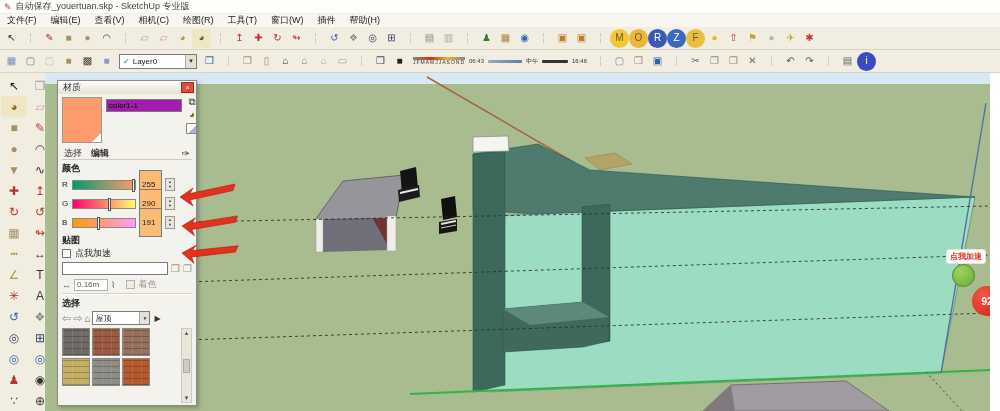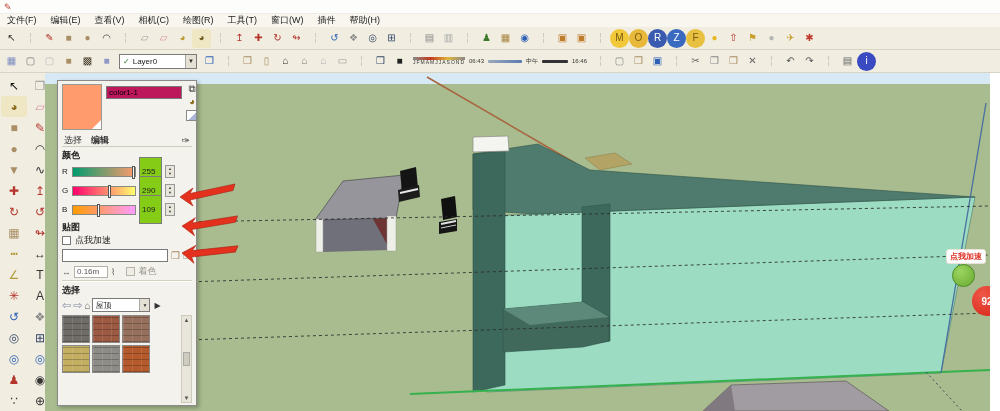--- a/index.html
+++ b/index.html
@@ -33,39 +33,39 @@
   .mascot{position:absolute;left:907px;top:191px;width:23px;height:23px;border-radius:50%;background:radial-gradient(circle at 35% 30%,#9ad45e,#6aab35);border:1px solid #4e8a22;z-index:6}
   .count-badge{position:absolute;left:927px;top:213px;width:30px;height:30px;border-radius:50%;background:radial-gradient(circle at 35% 30%,#f05848,#d42214);color:#fff;font-size:10px;font-weight:bold;display:flex;align-items:center;justify-content:center;z-index:6}
   
   .dialog{position:absolute;left:57px;top:80px;width:140px;height:326px;background:#f4f2ec;border:1px solid #8a8a8a;box-shadow:2px 2px 4px rgba(0,0,0,.25);font-size:9px;display:flex;flex-direction:column;z-index:10}
   .dlg-title{height:13px;background:linear-gradient(#fdfdfb,#e6e3d7);display:flex;align-items:center;padding:0 2px 0 5px;font-size:9px;color:#333;flex:0 0 auto}
   .dlg-close{margin-left:auto;width:13px;height:11px;background:#df4a38;border:1px solid #a82c1c;color:#fff;font-size:8px;line-height:9px;text-align:center}
   .dlg-body{flex:1;padding:3px 4px 2px 4px;display:flex;flex-direction:column;gap:2px;overflow:hidden}
   .swatch-row{display:flex;gap:4px;height:48px;flex:0 0 auto}
   .big-swatch{width:40px;height:46px;border:1px solid #9a9a94;position:relative;flex:0 0 auto}
   .big-swatch::after{content:"";position:absolute;right:0;bottom:0;border-left:9px solid transparent;border-bottom:9px solid #fff}
-  .name-input{width:76px;height:13px;font-size:8px;border:1px solid #7a7a7a;padding:0 2px;background:#be185d;font-family:"Liberation Sans",sans-serif}
+  .name-input{width:76px;height:13px;font-size:8px;border:1px solid #7a7a7a;padding:0 2px;background:#a21caf;font-family:"Liberation Sans",sans-serif}
   .side-icons{margin-left:auto;display:flex;flex-direction:column;align-items:center;gap:3px;width:15px}
   .side-icons .ic{font-size:10px;line-height:1}
   .def-swatch{width:12px;height:11px;border:1px solid #888;background:linear-gradient(135deg,#fff 55%,#aab6d8 55%)}
   .tabs-row{display:flex;align-items:center;gap:9px;height:13px;padding:0 2px;border-bottom:1px solid #cfcabb;flex:0 0 auto}
   .tab{color:#333}
   .tab.active{font-weight:bold}
   .eyedropper{margin-left:auto;font-size:10px;color:#333}
   .sec-label{font-weight:bold;height:11px;flex:0 0 auto}
   .picker-row{display:flex;align-items:center;gap:3px;height:15px;flex:0 0 auto}
   .combo-sm{width:52px;height:14px;background:#fff;border:1px solid #7a7a7a;display:flex;align-items:center;font-size:8px;padding-left:2px}
   .combo-sm .arrow{margin-left:auto;width:10px;height:100%;background:#e4e1d4;border-left:1px solid #aaa;font-size:5px;display:flex;align-items:center;justify-content:center;color:#333}
   .mini-swatch{width:15px;height:13px;border:1px solid #999}
   .pick-ic{font-size:10px}
   .ch-row{display:flex;align-items:center;gap:3px;height:19px;flex:0 0 auto}
   .ch-label{width:7px;font-size:8px}
   .ch-track{position:relative;flex:0 0 64px;height:10px;border:1px solid #8a8a84}
   .ch-marker{position:absolute;top:-2px;height:13px;width:3px;background:#f8f8f4;border:1px solid #555;margin-left:-3px}
-  .ch-val{width:23px;height:29px;border:1px solid #7a7a7a;background:#84cc16;font-size:8px;display:flex;align-items:center;padding:0 2px}
+  .ch-val{width:23px;height:29px;border:1px solid #7a7a7a;background:#fdba74;font-size:8px;display:flex;align-items:center;padding:0 2px}
   .spin{width:10px;height:13px;border:1px solid #999;background:#e8e5da;display:flex;flex-direction:column;align-items:center;justify-content:center;gap:1px;font-size:4px;line-height:4px;color:#444}
   .chk-row{display:flex;align-items:center;gap:4px;height:12px;flex:0 0 auto}
   .chk{width:9px;height:9px;border:1px solid #777;background:#fff;flex:0 0 auto}
   .chk.dis{border-color:#b5b2a8;background:#efede6}
   .dim{color:#9a978c}
   .tex-row{display:flex;align-items:center;gap:3px;height:15px;flex:0 0 auto}
   .tex-input{flex:1;height:13px;border:1px solid #7a7a7a;background:#fff}
   .size-row{display:flex;align-items:center;gap:3px;height:13px;flex:0 0 auto;color:#6a675c}
   .size-box{width:34px;height:12px;border:1px solid #b5b2a8;background:#fff;font-size:8px;display:flex;align-items:center;padding:0 2px;color:#555}
   .groove{height:2px;border-top:1px solid #d4d0c0;border-bottom:1px solid #fff;flex:0 0 auto}
@@ -82,20 +82,21 @@
   .vscroll{width:11px;background:#e8e5da;border:1px solid #cfcabb;display:flex;flex-direction:column;align-items:center;justify-content:space-between;font-size:6px;color:#555;padding:1px 0}
   .vthumb{width:7px;height:14px;background:#cfccbf;border:1px solid #aaa}
   
   .anno{position:absolute;left:0;top:0;z-index:50;pointer-events:none}
 </style>
 </head>
 <body>
 
 <div class="titlebar">
   <span class="app-icon">✎</span>
+  <span>自动保存_youertuan.skp - SketchUp 专业版</span>
 </div>
 
 <div class="menubar">
 
 <span class="menu-item">文件(F)</span>
     <span class="menu-item">编辑(E)</span>
     <span class="menu-item">查看(V)</span>
     <span class="menu-item">相机(C)</span>
     <span class="menu-item">绘图(R)</span>
     <span class="menu-item">工具(T)</span>
@@ -306,20 +307,24 @@
     </g>
     <line x1="936" y1="372" x2="972" y2="411" stroke="#3a4a5a" stroke-width="1" stroke-dasharray="2,3"></line>
   </svg>
 
   <div class="badge-bubble">点我加速</div>
   <div class="mascot"></div>
   <div class="count-badge">92</div>
 </div>
 
 <div class="dialog">
+  <div class="dlg-title">
+    <span>材质</span>
+    <span class="dlg-close">×</span>
+  </div>
   <div class="dlg-body">
 
     <div class="swatch-row">
       <div class="big-swatch" style="background: rgb(255, 155, 109);"></div>
       <div style="padding-top:2px">
         <input class="name-input" value="color1-1" style="">
       </div>
       <div class="side-icons">
         <span class="ic" style="color:#333">⧉</span>
         <span class="ic" style="color:#8a6a1e">◕</span>
@@ -360,21 +365,21 @@
             <span>▲</span>
             <span>▼</span>
           </span>
         </div>
 
         <div class="ch-row">
           <span class="ch-label">B</span>
           <span class="ch-track" style="background: linear-gradient(90deg, rgb(255, 155, 0), rgb(255, 155, 255));">
             <span class="ch-marker" style="left: 43%;"></span>
           </span>
-          <span class="ch-val">109</span>
+          <span class="ch-val">191</span>
           <span class="spin">
             <span>▲</span>
             <span>▼</span>
           </span>
         </div>
       </div>
 
     <div class="sec-label">贴图</div>
 
     <div class="chk-row">

